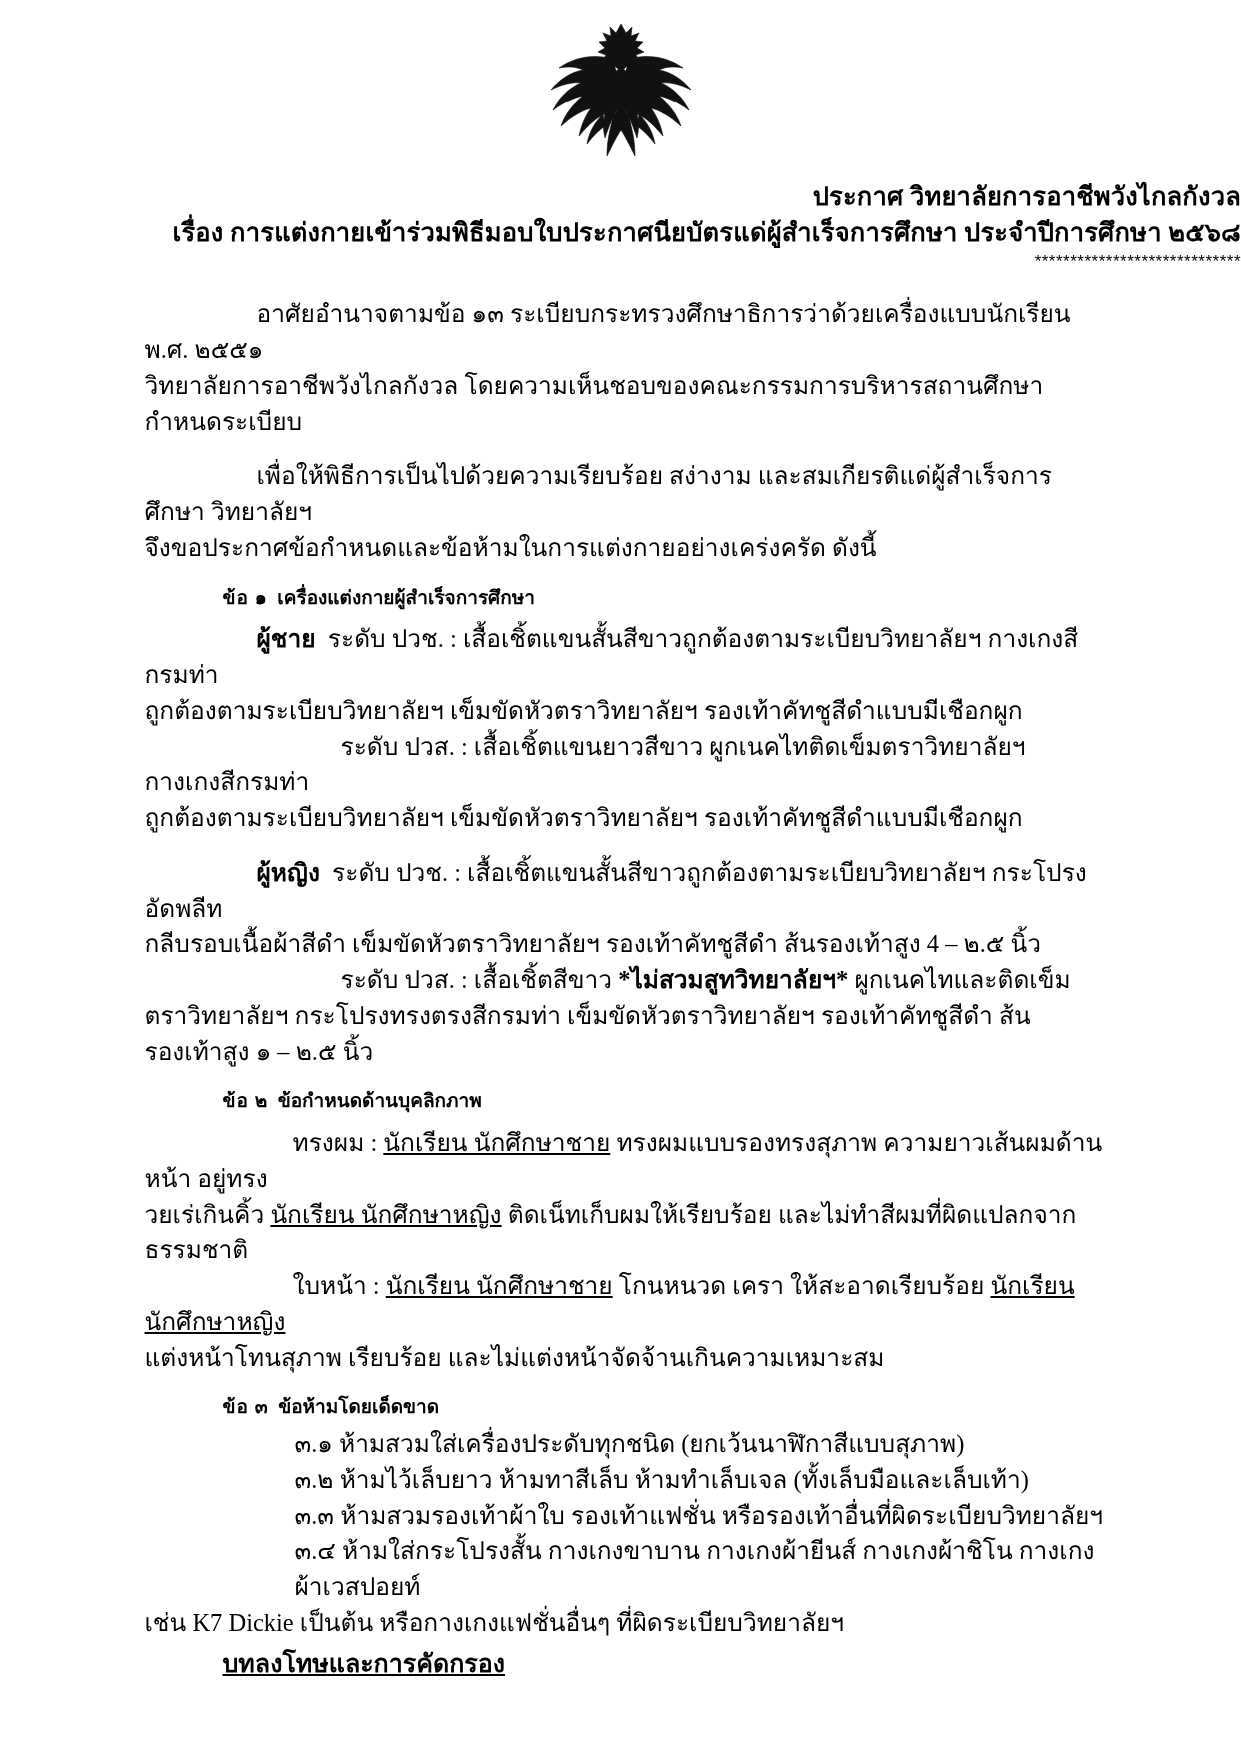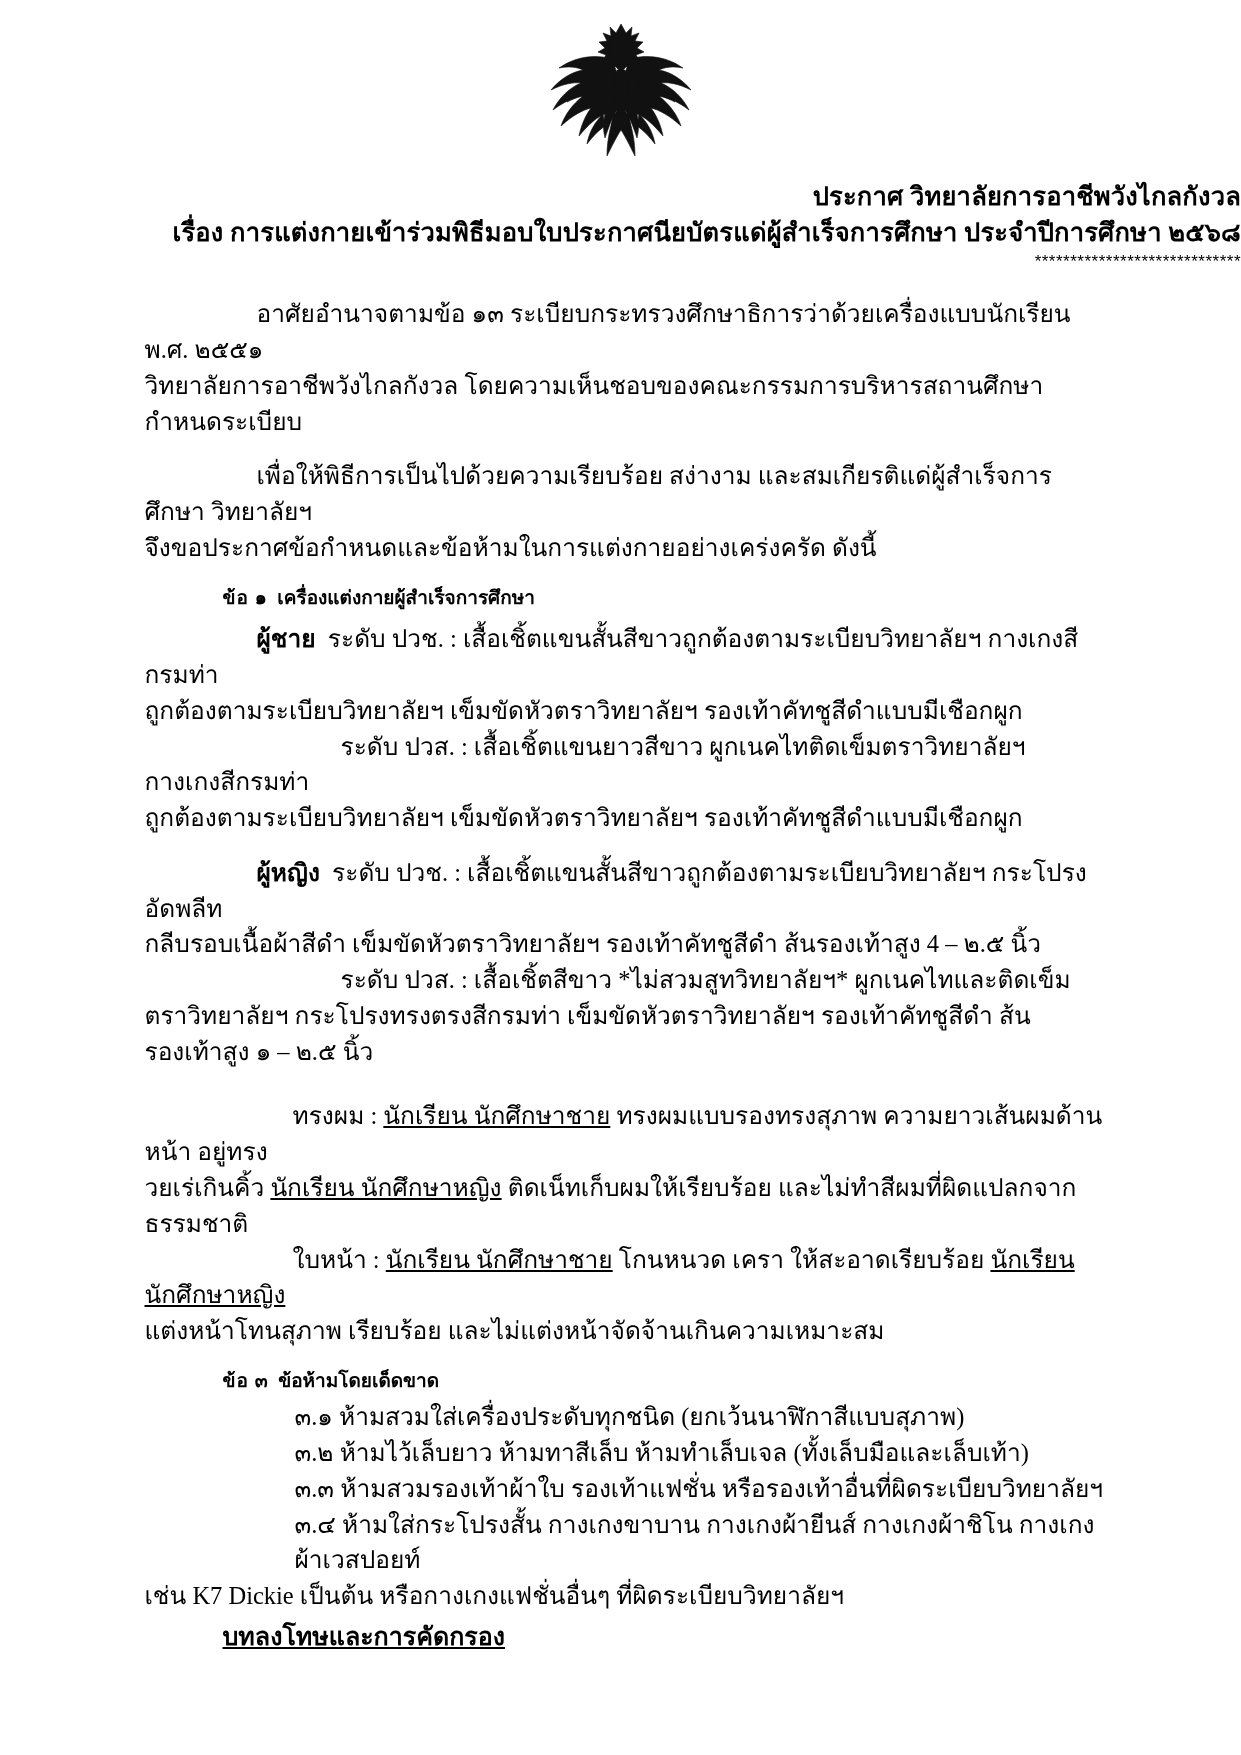--- a/index.html
+++ b/index.html
@@ -93,21 +93,21 @@
     padding-left: 78px;
     line-height: 1.4;
   }
   .section-head .sh-num { letter-spacing: 1px; }
 
   .sub-label {
     font-weight: bold;
     text-align: center;
   }
   .u { text-decoration: underline; }
-  .b { font-weight: normal; }
+  .b { font-weight: bold; }
 
   .item-line {
     font-size: 24.5px;
     line-height: 1.46;
     margin: 0;
     padding-left: 150px;
   }
   .rule-heading {
     font-size: 25px;
     font-weight: bold;
@@ -197,20 +197,23 @@
     </p>
     <p class="para">กลีบรอบเนื้อผ้าสีดำ เข็มขัดหัวตราวิทยาลัยฯ รองเท้าคัทชูสีดำ ส้นรองเท้าสูง 4 – ๒.๕ นิ้ว</p>
 
     <p class="para">
       <span class="lead-xl"></span><span>ระดับ ปวส. : เสื้อเชิ้ตสีขาว </span><span class="b">*ไม่สวมสูทวิทยาลัยฯ*</span><span> ผูกเนคไทและติดเข็ม</span>
     </p>
     <p class="para">ตราวิทยาลัยฯ กระโปรงทรงตรงสีกรมท่า เข็มขัดหัวตราวิทยาลัยฯ รองเท้าคัทชูสีดำ ส้นรองเท้าสูง ๑ – ๒.๕ นิ้ว</p>
 
     <div class="gap-md"></div>
 
+    <p class="section-head">
+      <span class="sh-num">ข้อ ๒</span>&nbsp;&nbsp;<span>ข้อกำหนดด้านบุคลิกภาพ</span>
+    </p>
 
     <div class="gap-sm"></div>
 
     <p class="para">
       <span class="lead-sm"></span><span>ทรงผม : </span><span class="u">นักเรียน นักศึกษาชาย</span><span> ทรงผมแบบรองทรงสุภาพ ความยาวเส้นผมด้านหน้า อยู่ทรง</span>
     </p>
     <p class="para">
       <span>วยเร่เกินคิ้ว  </span><span class="u">นักเรียน นักศึกษาหญิง</span><span> ติดเน็ทเก็บผมให้เรียบร้อย และไม่ทำสีผมที่ผิดแปลกจากธรรมชาติ</span>
     </p>
 

